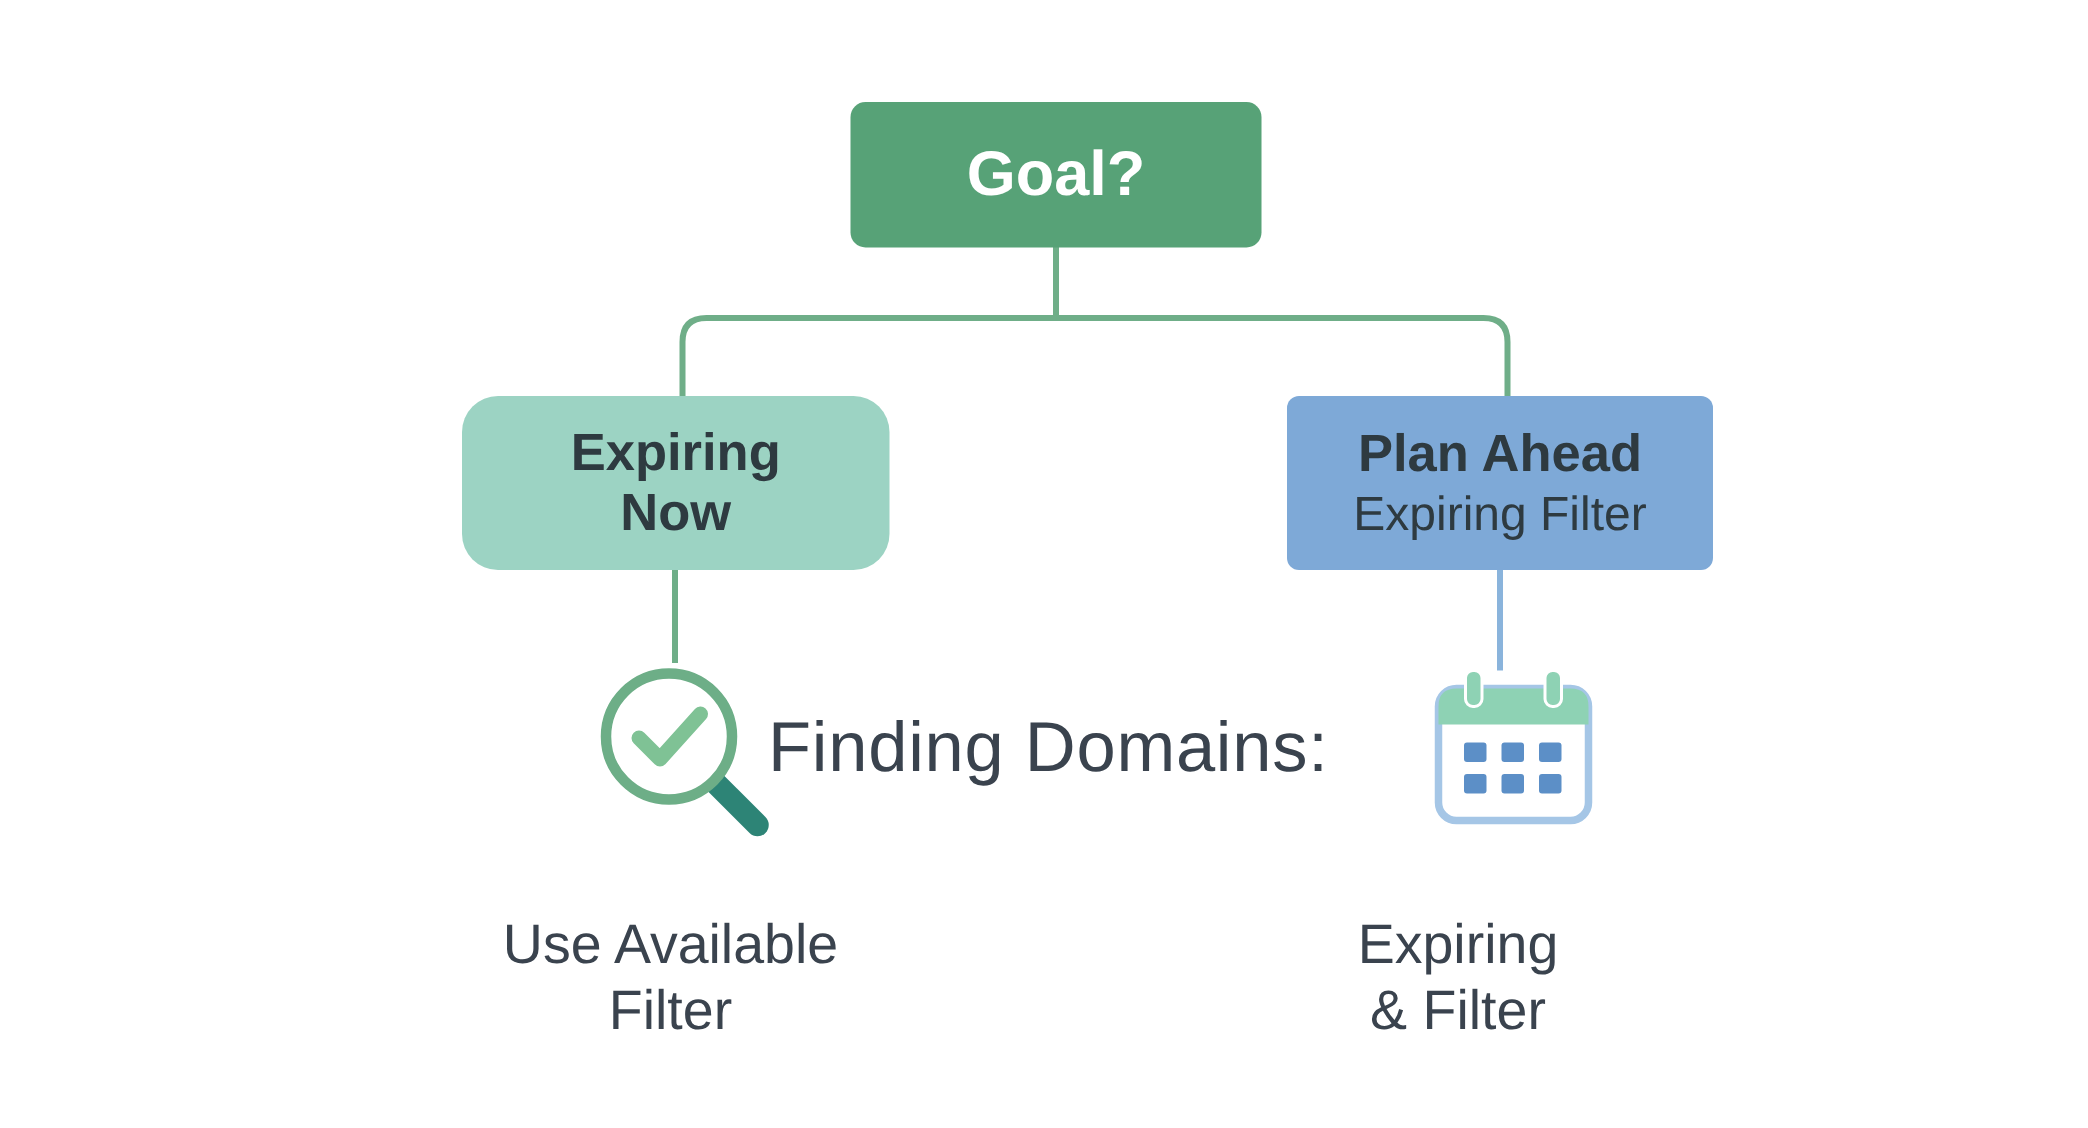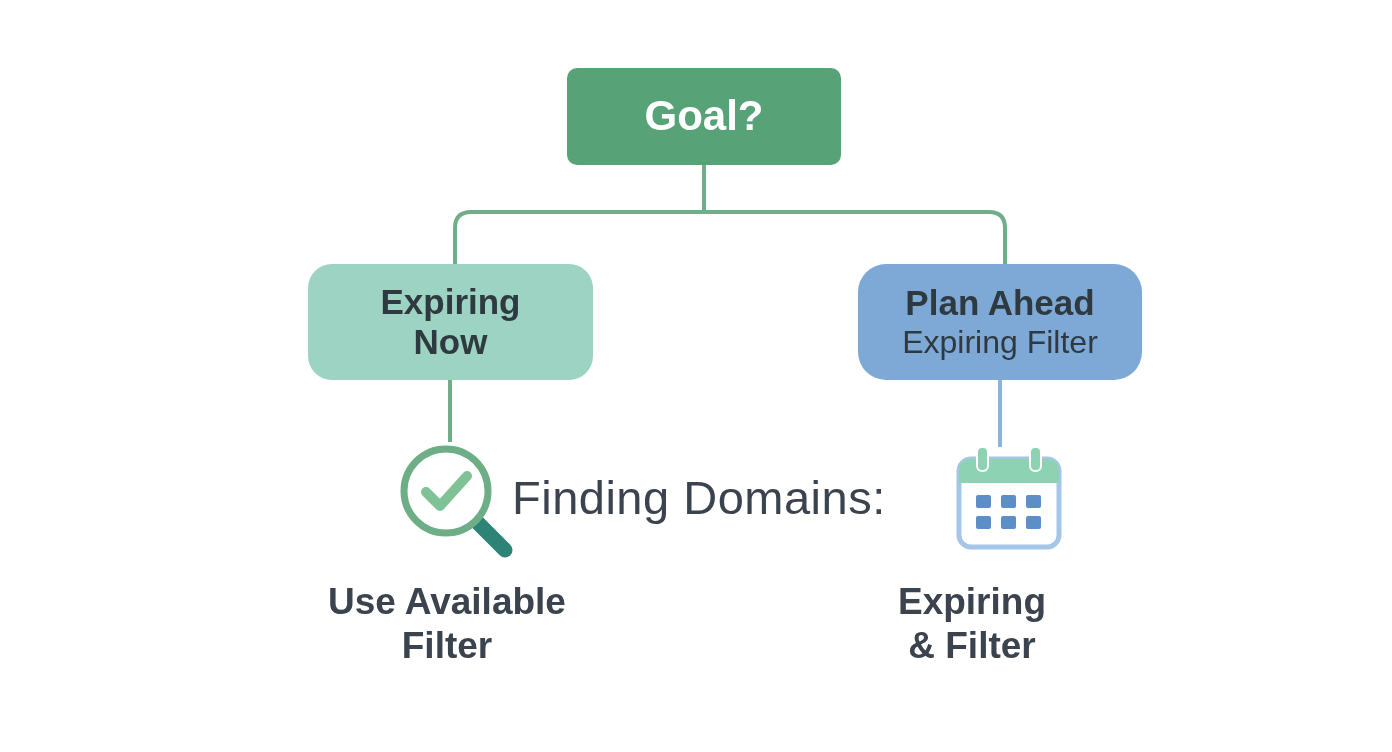--- a/index.html
+++ b/index.html
@@ -46,21 +46,21 @@
     background: #9cd3c3;
     border-radius: 24px;
     color: #2e3a40;
     font-size: 35px;
     font-weight: 700;
   }
   .node-plan {
     left: 858px; top: 264px;
     width: 284px; height: 116px;
     background: #7ea9d7;
-    border-radius: 28px;
+    border-radius: 8px;
     color: #2e3a40;
   }
   .node-plan .line1 {
     font-size: 35px;
     font-weight: 700;
   }
   .node-plan .line2 {
     font-size: 32px;
     font-weight: 400;
     margin-top: 0;
@@ -78,23 +78,24 @@
     font-size: 47px;
     font-weight: 400;
     color: #3a434e;
     letter-spacing: 0.5px;
   }
   .leaf-label {
     position: absolute;
     width: 320px;
     text-align: center;
     font-size: 37px;
-    font-weight: 700;
+    font-weight: 400;
     color: #3a434e;
     line-height: 1.2;
+    margin-top: 28px;
   }
   .leaf-left  { left: 287px; top: 580px; }
   .leaf-right { left: 812px; top: 580px; }
 </style>
 </head>
 <body>
 
 <div class="canvas">
 
   <svg class="connectors" viewBox="0 0 1392 752" xmlns="http://www.w3.org/2000/svg">

